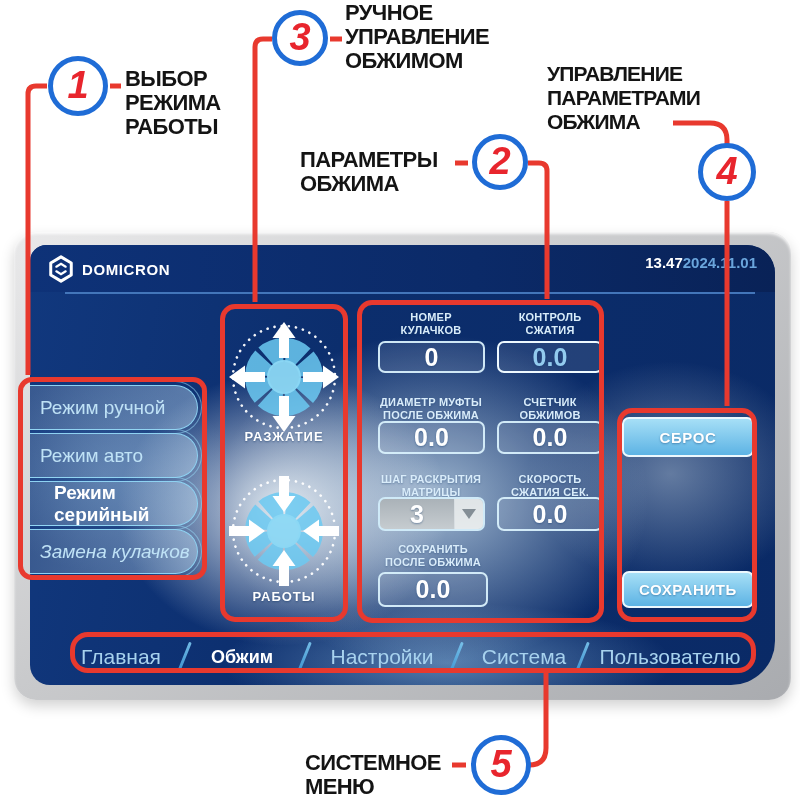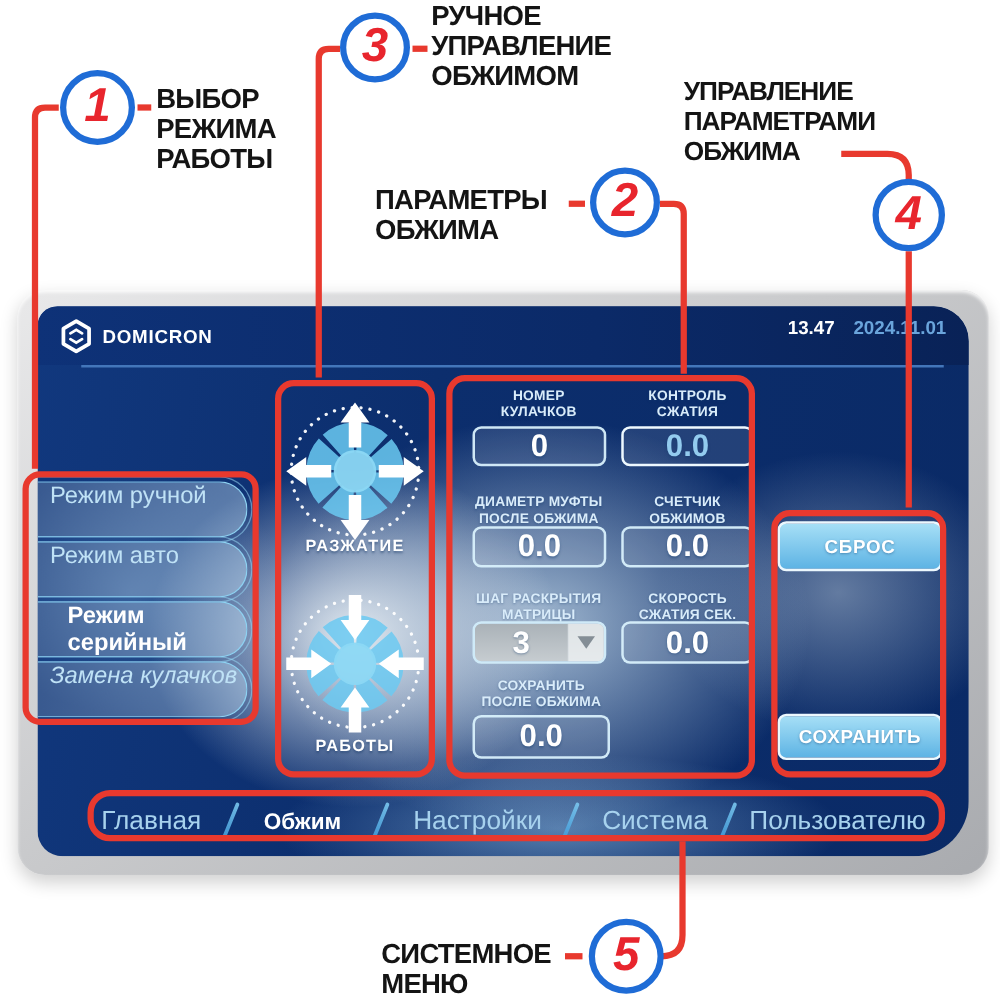--- a/index.html
+++ b/index.html
@@ -46,31 +46,31 @@
   
   .hdr{
     position:absolute;left:0;top:0;width:100%;height:47px;
     background:linear-gradient(90deg,#0e3278,#0b2a68 60%,#092257);
     border-radius:16px 28px 0 0;
   }
   .hdr-sep{position:absolute;left:35px;right:20px;top:47px;height:2px;background:#4376ba;}
   .brand{position:absolute;left:17px;top:10px;display:flex;align-items:center;gap:7px;}
   .brand-name{color:#fff;font-weight:700;font-size:15px;letter-spacing:.6px;}
   .clock{
-    position:absolute;right:18px;top:0;height:35px;display:flex;align-items:center;gap:15px;
+    position:absolute;right:18px;top:0;height:35px;display:flex;align-items:center;
     font-weight:700;font-size:15px;
   }
   .t-time{color:#ffffff;}
   .t-date{color:#6aa5dc;}
   
   .mode-btn{
     position:absolute;left:0;width:168px;height:45px;box-sizing:border-box;
     border:1.5px solid #8ed2f2;border-left:none;border-radius:0 23px 23px 0;
     background:linear-gradient(90deg,rgba(150,170,190,.30),rgba(200,228,248,.42));
-    display:flex;padding-left:10px;color:#bfe2f6;font-size:19px;
+    display:flex;align-items:center;padding-left:10px;color:#bfe2f6;font-size:19px;
     cursor:pointer;
   }
   .mode-btn::after{
     content:"";position:absolute;inset:-5px -5px -5px 0;border:1px solid rgba(150,215,245,.55);
     border-left:none;border-radius:0 27px 27px 0;pointer-events:none;
   }
   .mode-btn.active{color:#ffffff;font-weight:700;}
   
   .wheel{position:absolute;width:116px;height:116px;cursor:pointer;}
   .wheel-label{

